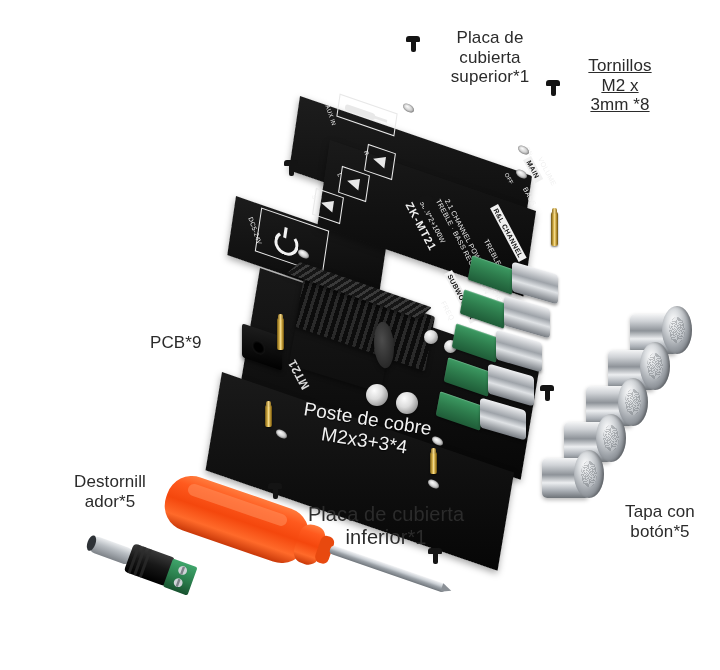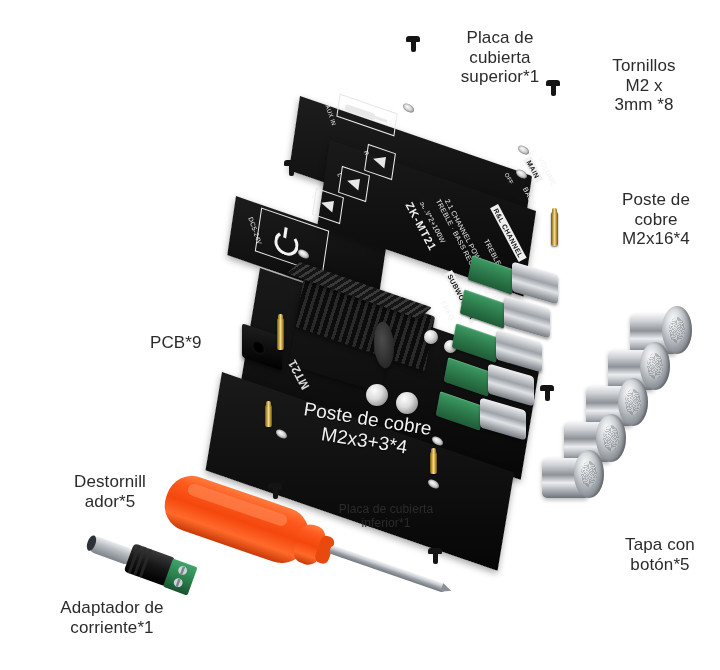--- a/index.html
+++ b/index.html
@@ -422,43 +422,38 @@
         <rect x="60" y="2" width="3" height="30" fill="#2d2d2d" opacity=".7"></rect>
         <rect x="86" y="3" width="26" height="30" rx="2" fill="url(#gGreen)"></rect>
         <circle cx="99" cy="11" r="4.4" fill="#cfd3d7"></circle>
         <circle cx="99" cy="24" r="4.4" fill="#cfd3d7"></circle>
         <rect x="97.8" y="7.2" width="2.4" height="8" fill="#7d8288"></rect>
         <rect x="97.8" y="20.2" width="2.4" height="8" fill="#7d8288"></rect>
       </g>
     </svg>
   </div>
 
-  <div class="lbl" style="left:440px; top:28px; width:120px;text-align:center;">Placa de
+  <div class="lbl" style="left:430px; top:28px; width:120px;text-align:center;">Placa de
 cubierta
 superior*1</div>
 
-  <div class="lbl" style="left:584px; top:56px; width:120px;">Tornillos
+  <div class="lbl" style="left:560px; top:56px; width:120px;text-decoration:underline;">Tornillos
 M2 x
 3mm *8</div>
 
-  <div class="lbl" style="left:598px; top:190px; width:116px;">Poste de
-cobre
-M2x16*4</div>
 
   <div class="lbl" style="left:150px; top:333px; width:80px; text-align:left;">PCB*9</div>
 
   <div class="lbl lbl-on-board" style="left:272px; top:408px; width:188px; font-size:19px;
               transform:rotate(9deg); transform-origin:50% 50%;">Poste de cobre
 M2x3+3*4</div>
 
   <div class="lbl" style="left:50px; top:472px; width:120px;">Destornill
 ador*5</div>
 
-  <div class="lbl" style="left:296px; top:503px; width:180px; font-size:12px;">Placa de cubierta
+  <div class="lbl" style="left:296px; top:503px; width:180px; font-size:20px;">Placa de cubierta
 inferior*1</div>
 
-  <div class="lbl" style="left:604px; top:502px; width:112px;margin-top:33px;">Tapa con
+  <div class="lbl" style="left:604px; top:502px; width:112px;">Tapa con
 botón*5</div>
 
-  <div class="lbl" style="left:22px; top:598px; width:180px;">Adaptador de
-corriente*1</div>
 
 </div>
 
 </body></html>

